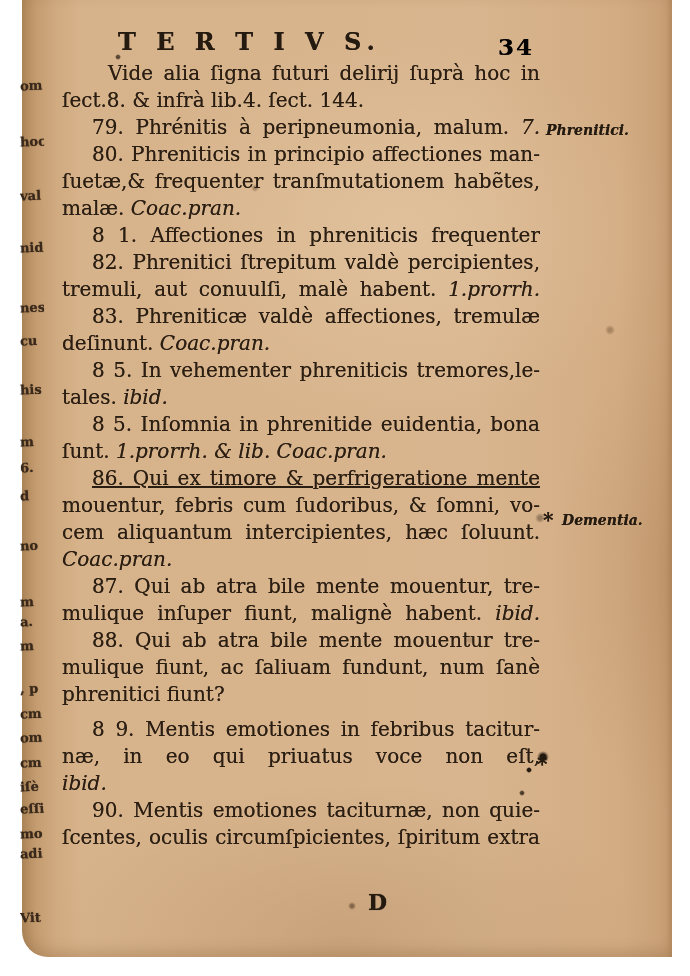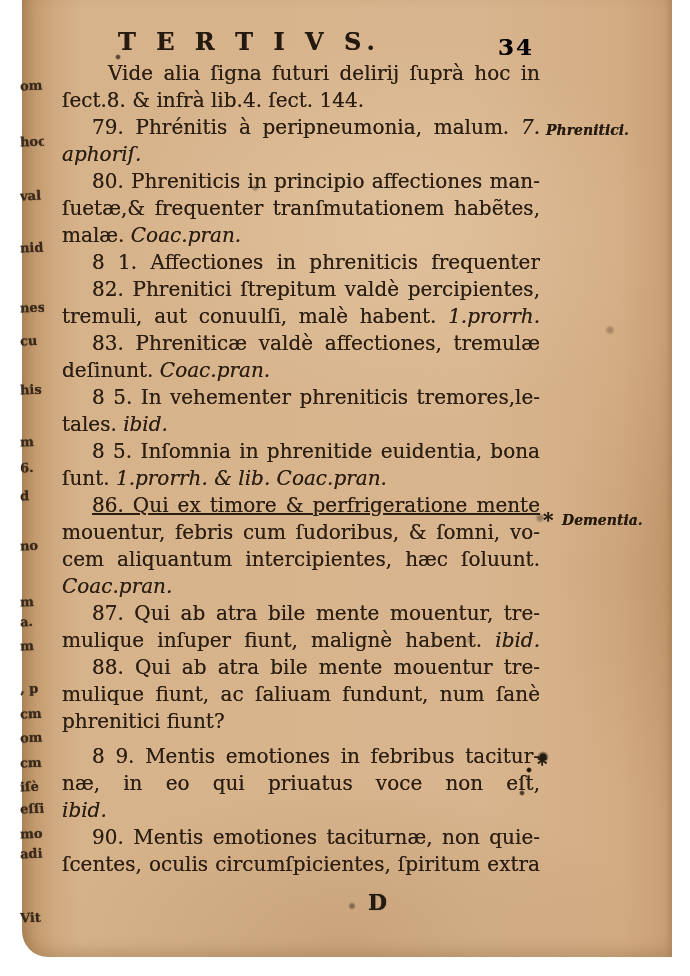--- a/index.html
+++ b/index.html
@@ -71,21 +71,20 @@
 
 <div class="canvas">
   <div class="page"></div>
   <div class="specks"></div>
   <div class="header">T E R T I V S.</div>
   <div class="pagenum">34</div>
   <div class="column">
       <div class="line j" style="text-indent: 46px;"><span>Vide alia ſigna futuri delirij ſuprà hoc in lib.</span></div>
       <div class="line"><span>ſect.8. &amp; infrà lib.4. ſect. 144.</span></div>
       <div class="line j" style="text-indent: 30px;"><span>79. Phrénitis à peripneumonia, malum. </span><span class="it">7.</span></div>
-      <div class="line"><span class="it">aphoriſ.</span></div>
       <div class="line j" style="text-indent: 30px;"><span>80. Phreniticis in principio affectiones man-</span></div>
       <div class="line j"><span>ſuetæ,&amp; frequenter tranſmutationem habẽtes,</span></div>
       <div class="line"><span>malæ. </span><span class="it">Coac.pran.</span></div>
       <div class="line j" style="text-indent: 30px;"><span>8 1.  Affectiones in phreniticis frequenter</span></div>
       <div class="line j" style="text-indent: 30px;"><span>82.  Phrenitici ſtrepitum valdè percipientes,</span></div>
       <div class="line j"><span>tremuli, aut conuulſi, malè habent. </span><span class="it">1.prorrh.</span></div>
       <div class="line j" style="text-indent: 30px;"><span>83.  Phreniticæ valdè affectiones, tremulæ</span></div>
       <div class="line"><span>deſinunt. </span><span class="it">Coac.pran.</span></div>
       <div class="line j" style="text-indent: 30px;"><span>8 5.  In vehementer phreniticis tremores,le-</span></div>
       <div class="line"><span>tales. </span><span class="it">ibid.</span></div>

